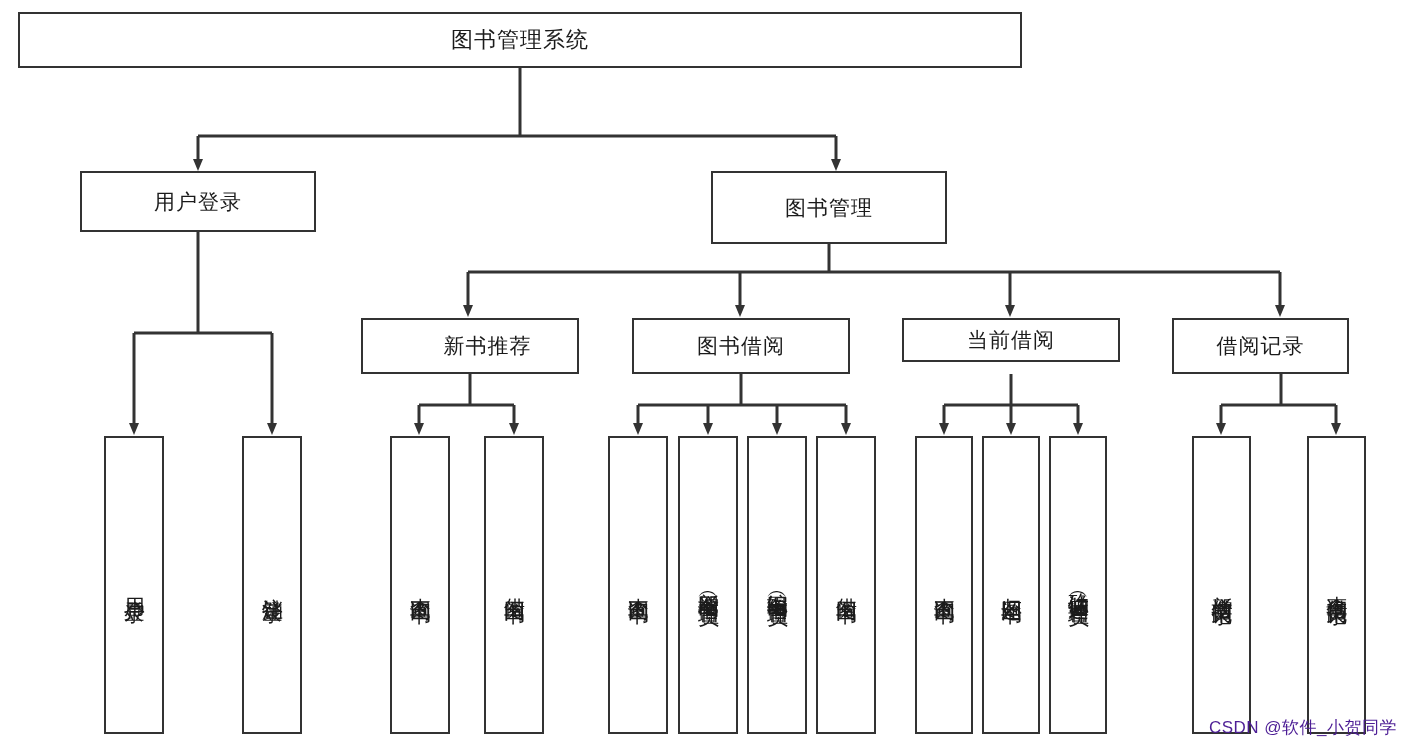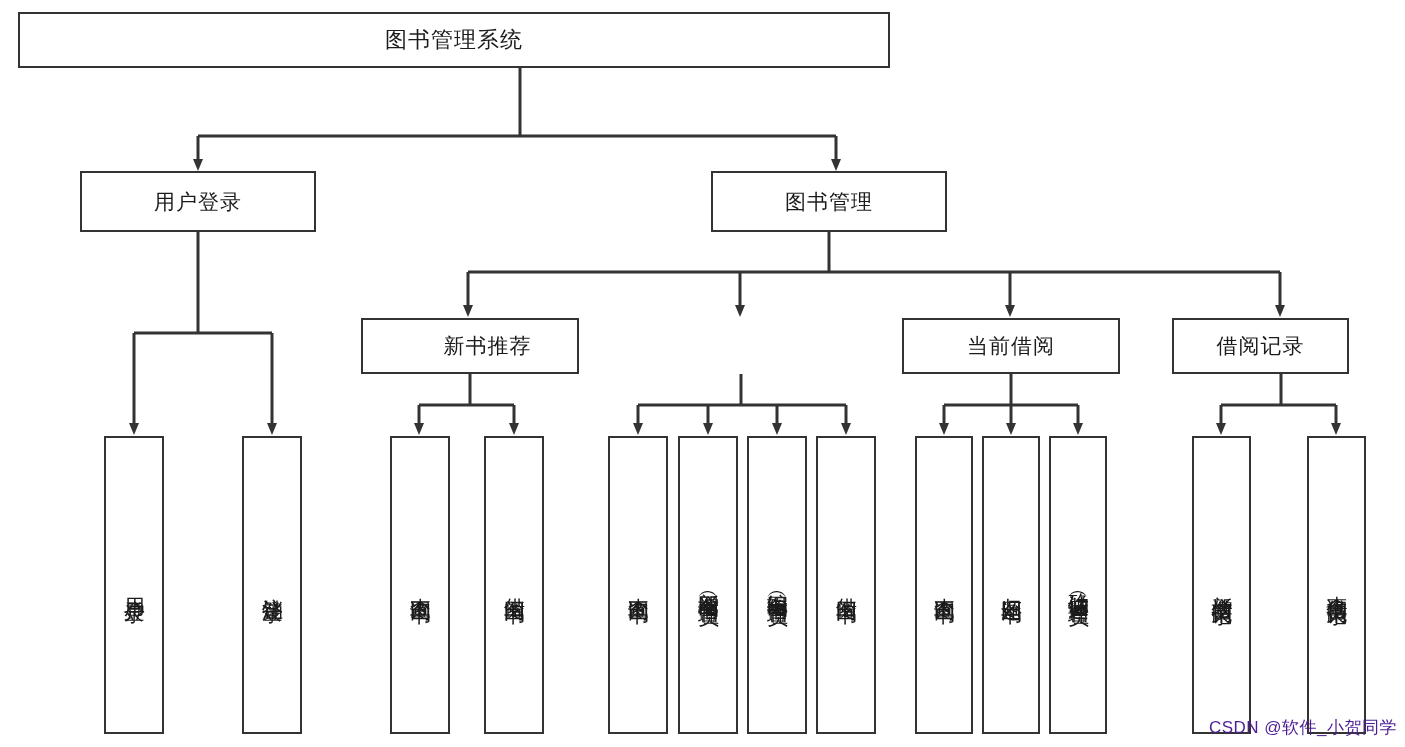--- a/index.html
+++ b/index.html
@@ -114,35 +114,38 @@
       <path d="M1011,405 L1011,424" marker-end="url(#arrow)"></path>
       <path d="M1078,405 L1078,424" marker-end="url(#arrow)"></path>
 
       <path d="M1281,374 L1281,405"></path>
       <path d="M1221,405 L1336,405"></path>
       <path d="M1221,405 L1221,424" marker-end="url(#arrow)"></path>
       <path d="M1336,405 L1336,424" marker-end="url(#arrow)"></path>
     </g>
   </svg>
 
-  <div class="node node-h node-root" id="n-root" style="left: 18px; top: 12px; width: 872px; height: 56px;">
+  <div class="node node-h node-root" id="n-root" style="left: 18px; top: 12px; width: 1004px; height: 56px;">
     <span>图书管理系统</span>
   </div>
 
   <div class="node node-h" id="n-l1-0" style="left: 80px; top: 171px; width: 236px; height: 61px;">
     <span>用户登录</span>
   </div>
-  <div class="node node-h" id="n-l1-1" style="left: 711px; top: 171px; width: 236px; height: 61px;">
+  <div class="node node-h" id="n-l1-1" style="left: 711px; top: 171px; width: 236px; height: 73px;">
     <span>图书管理</span>
   </div>
 
   <div class="node node-h" id="n-l2-0" style="left: 361px; top: 318px; width: 218px; height: 56px; padding-left: 35px;">
     <span>新书推荐</span>
   </div>
-  <div class="node node-h" id="n-l2-2" style="left: 902px; top: 318px; width: 218px; height: 56px;">
+  <div class="node node-h" id="n-l2-1" style="left: 632px; top: 318px; width: 218px; height: 56px;">
+    <span>图书借阅</span>
+  </div>
+  <div class="node node-h" id="n-l2-2" style="left: 902px; top: 318px; width: 218px; height: 44px;">
     <span>当前借阅</span>
   </div>
   <div class="node node-h" id="n-l2-3" style="left: 1172px; top: 318px; width: 177px; height: 56px;">
     <span>借阅记录</span>
   </div>
 
   <div class="node node-v" id="n-leaf-0" style="left: 104px; top: 436px; width: 60px; height: 298px;">
     <span class="vlabel">用户登录</span>
   </div>
   <div class="node node-v" id="n-leaf-1" style="left: 242px; top: 436px; width: 60px; height: 298px;">

